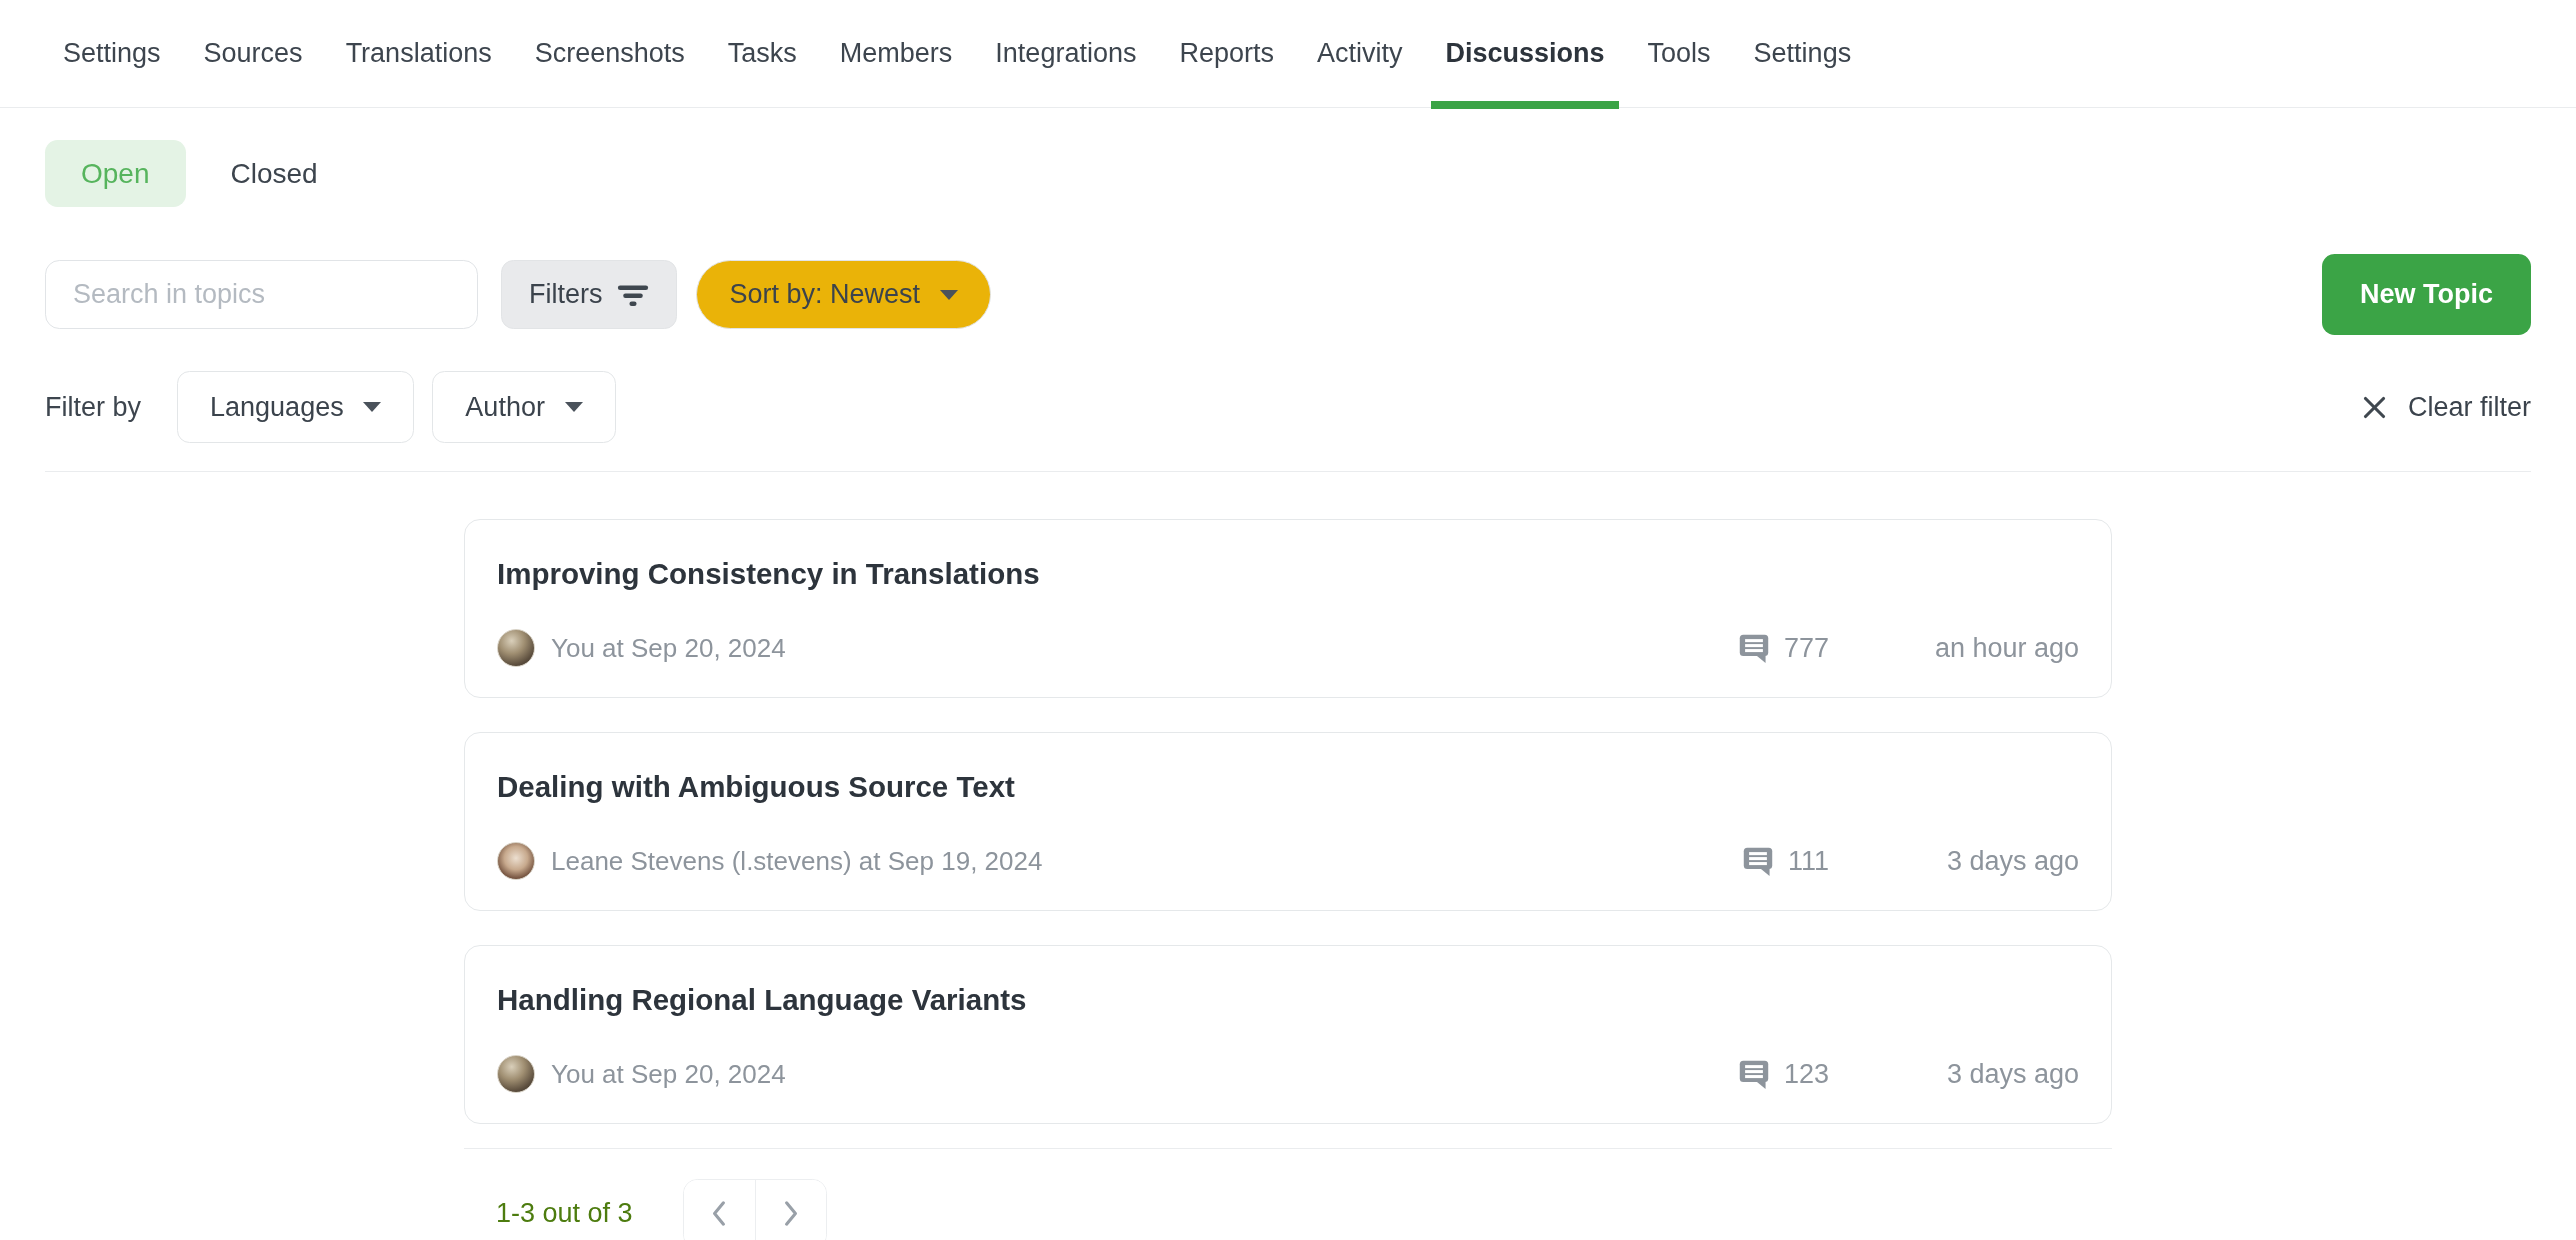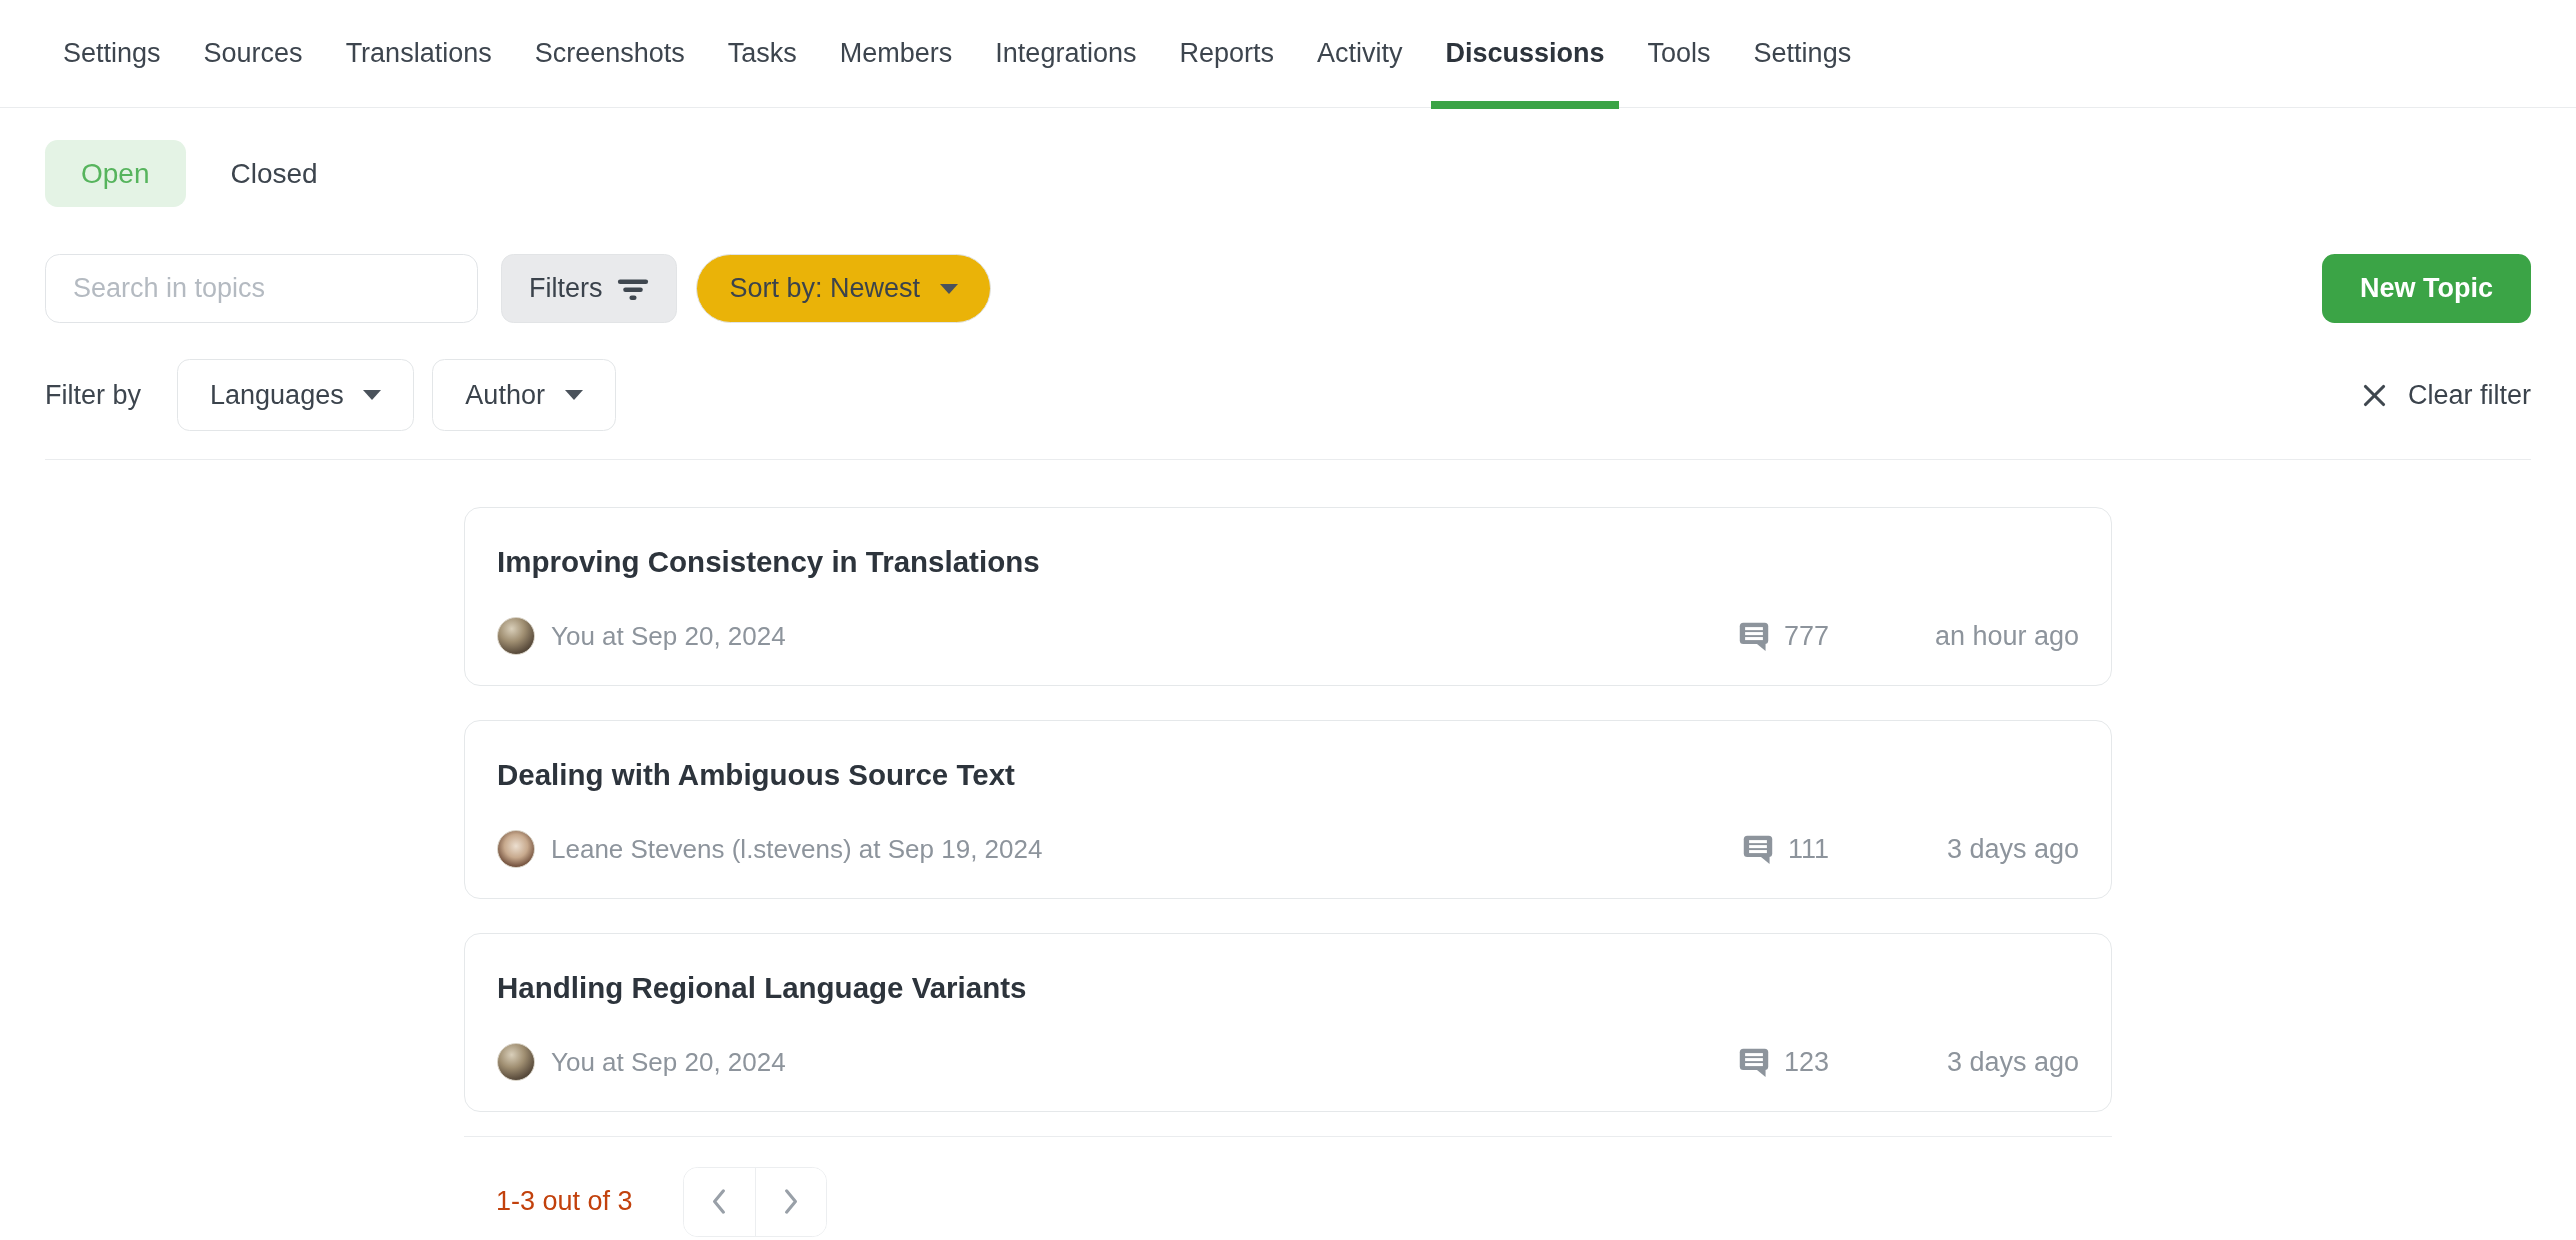--- a/index.html
+++ b/index.html
@@ -92,21 +92,21 @@
     cursor: pointer;
   }
   .caret {
     width: 0; height: 0;
     border-left: 9px solid transparent;
     border-right: 9px solid transparent;
     border-top: 10.7px solid #4a525b;
   }
   .btn-new-topic {
     margin-left: auto;
-    height: 69px;
+    height: 81px;
     padding: 0 38px;
     background: #3ba446;
     border: none;
     border-radius: 12.5px;
     color: #ffffff;
     font-size: 27px;
     font-weight: 700;
     font-family: inherit;
     display: flex; align-items: center;
     cursor: pointer;
@@ -171,21 +171,21 @@
   .author-line { margin-left: 16px; font-size: 26px; color: #8d949c; }
   .comments { margin-left: auto; display: flex; align-items: center; gap: 14.3px; }
   .comment-count { font-size: 27px; color: #8d949c; }
   .card-time { width: 250px; text-align: right; font-size: 27px; color: #8d949c; }
 
   
   .pagination-row {
     width: 1648px; margin: 29.5px auto 0 auto;
     display: flex; align-items: center;
   }
-  .page-summary { margin-left: 32px; font-size: 27px; color: #c2410c; }
+  .page-summary { margin-left: 32px; font-size: 27px; color: #4d7c0f; }
   .pager {
     margin-left: 50px;
     display: flex;
     border: 1.8px solid #eceef0;
     border-radius: 14.3px;
     overflow: hidden;
     height: 70px;
     background: #ffffff;
   }
   .pager-btn {

